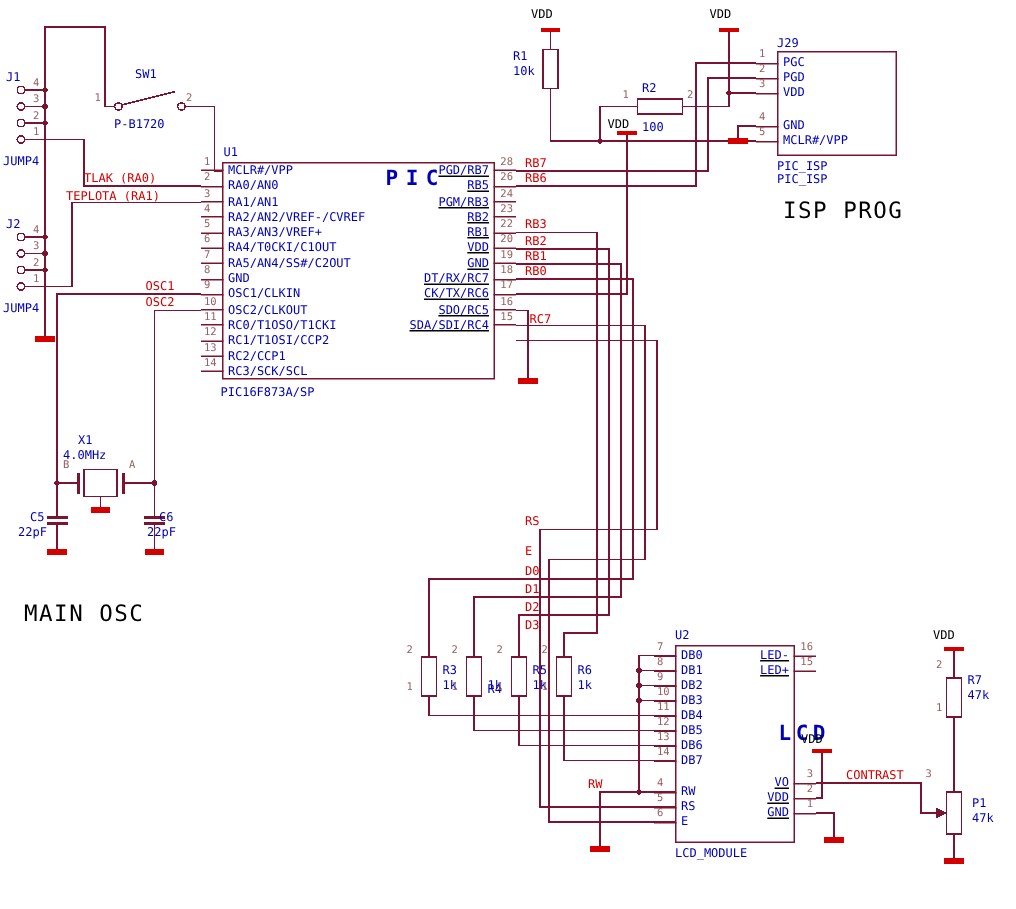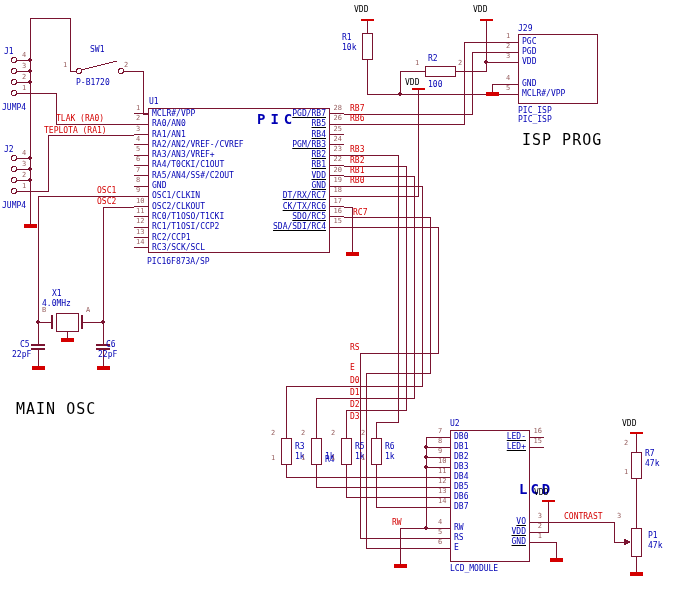--- a/index.html
+++ b/index.html
@@ -257,24 +257,20 @@
 
     <div class="pin-row">
         <span class="pin-no">28</span>
         <span class="pin-name">PGD/RB7</span>
       </div>
         <div class="pin-row">
         <span class="pin-no">26</span>
         <span class="pin-name">RB5</span>
       </div>
         <div class="pin-row">
-        <span class="pin-no">25</span>
-        <span class="pin-name">RB4</span>
-      </div>
-        <div class="pin-row">
         <span class="pin-no">24</span>
         <span class="pin-name">PGM/RB3</span>
       </div>
         <div class="pin-row">
         <span class="pin-no">23</span>
         <span class="pin-name">RB2</span>
       </div>
         <div class="pin-row">
         <span class="pin-no">22</span>
         <span class="pin-name">RB1</span>

